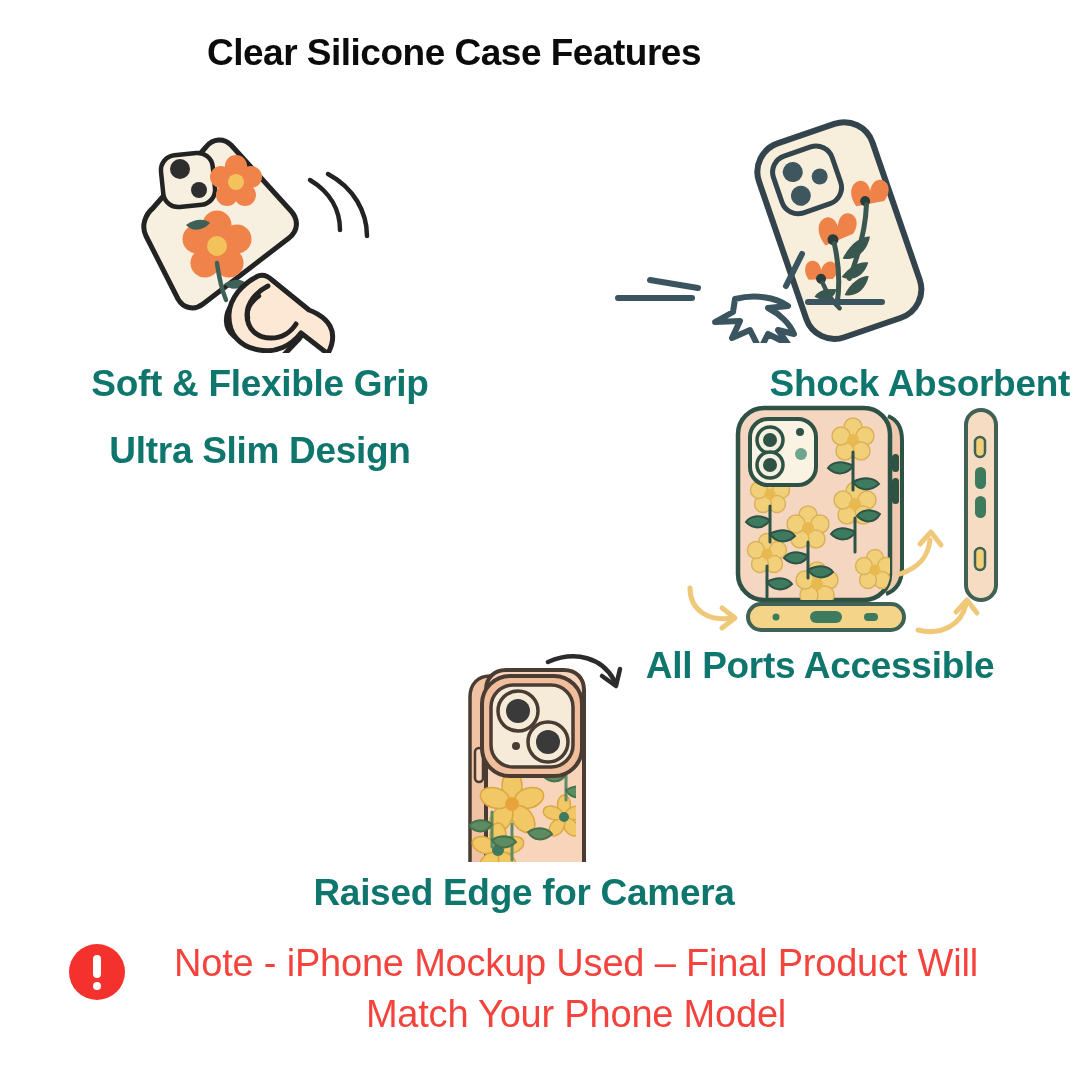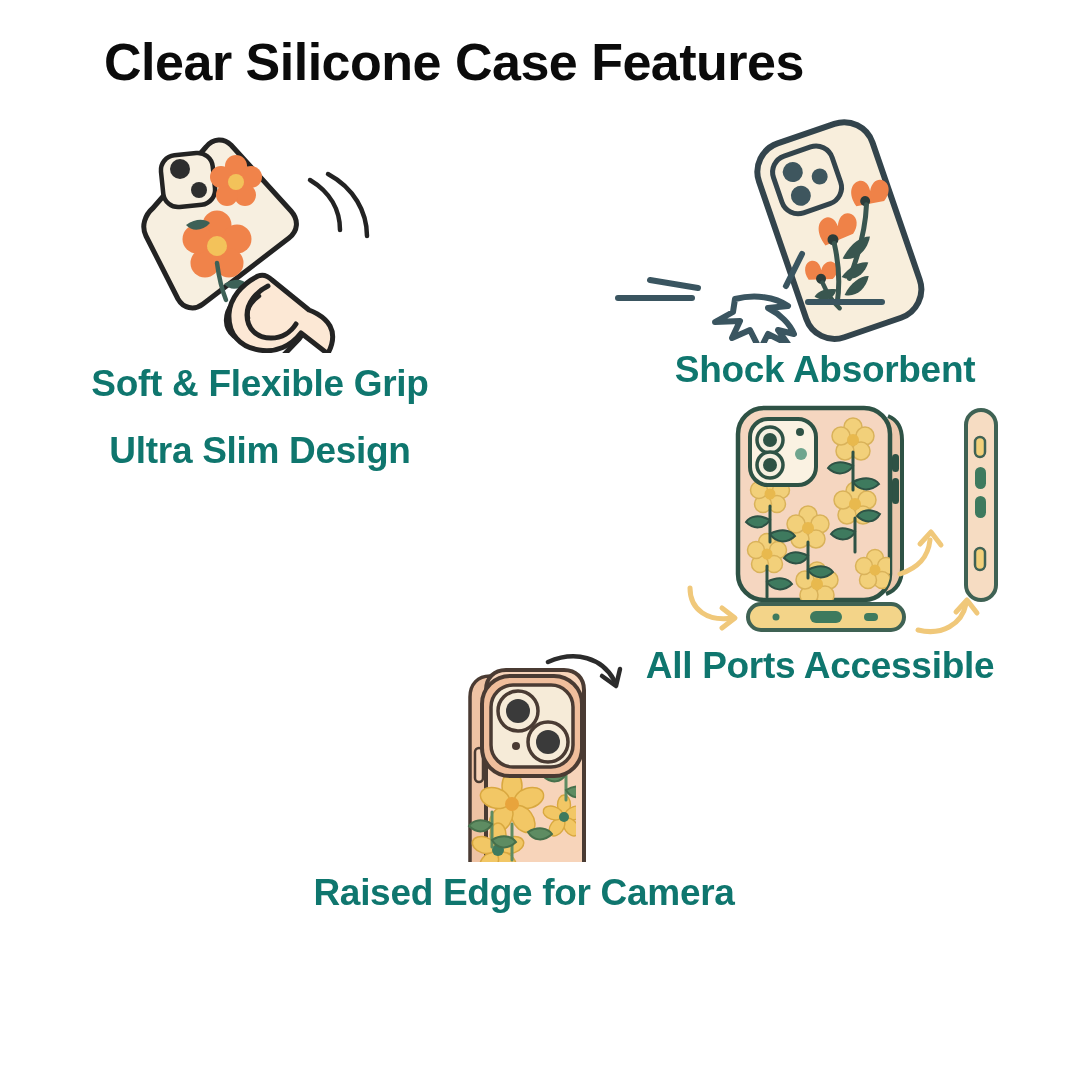--- a/index.html
+++ b/index.html
@@ -22,21 +22,21 @@
     background: #ffffff;
   }
 
   
   .title {
     position: absolute;
     top: 32px;
     left: 0;
     width: 908px;
     text-align: center;
-    font-size: 52px;
+    font-size: 37px;
     font-weight: bold;
     color: #0b0b0b;
     letter-spacing: -0.5px;
     font-family: "Liberation Sans", sans-serif;
   }
 
   
   .feature {
     position: absolute;
   }
@@ -54,21 +54,21 @@
   }
 
   
   #feat-grip   { left: 10px;  top: 118px;  width: 500px; }
   #feat-shock  { left: 580px; top: 118px;  width: 490px; }
   #feat-slim   { left: 20px;  top: 420px;  width: 480px; }
   #feat-ports  { left: 570px; top: 392px;  width: 500px; }
   #feat-raised { left: 264px; top: 652px;  width: 520px; }
 
   #feat-grip   .feature-label { margin-top: 6px; }
-  #feat-shock  .feature-label { margin-top: 2px; }
+  #feat-shock  .feature-label { margin-top: 16px; text-align: right; }
   #feat-slim   .feature-label { margin-top: 10px; }
   #feat-ports  .feature-label { margin-top: 4px; }
   #feat-raised .feature-label { margin-top: 6px; }
 
   
   .note {
     position: absolute;
     left: 0;
     top: 938px;
     width: 1080px;
@@ -430,14 +430,21 @@
 
         <g stroke="#2B2B2B" stroke-width="4.5" fill="none" stroke-linecap="round" stroke-linejoin="round">
           <path d="M284 10 C312 -2 338 6 350 28"></path>
           <path d="M338 24 L352 34 L356 17"></path>
         </g>
       </svg>
     </div>
     <div class="feature-label">Raised Edge for Camera</div>
   </div>
 
+  <div class="note">
+    <div class="note-icon">
+      <span class="bang-stem"></span>
+      <span class="bang-dot"></span>
+    </div>
+    <div class="note-text">Note - iPhone Mockup Used – Final Product Will Match Your Phone Model</div>
+  </div>
 
 </div>
 
 </body></html>

